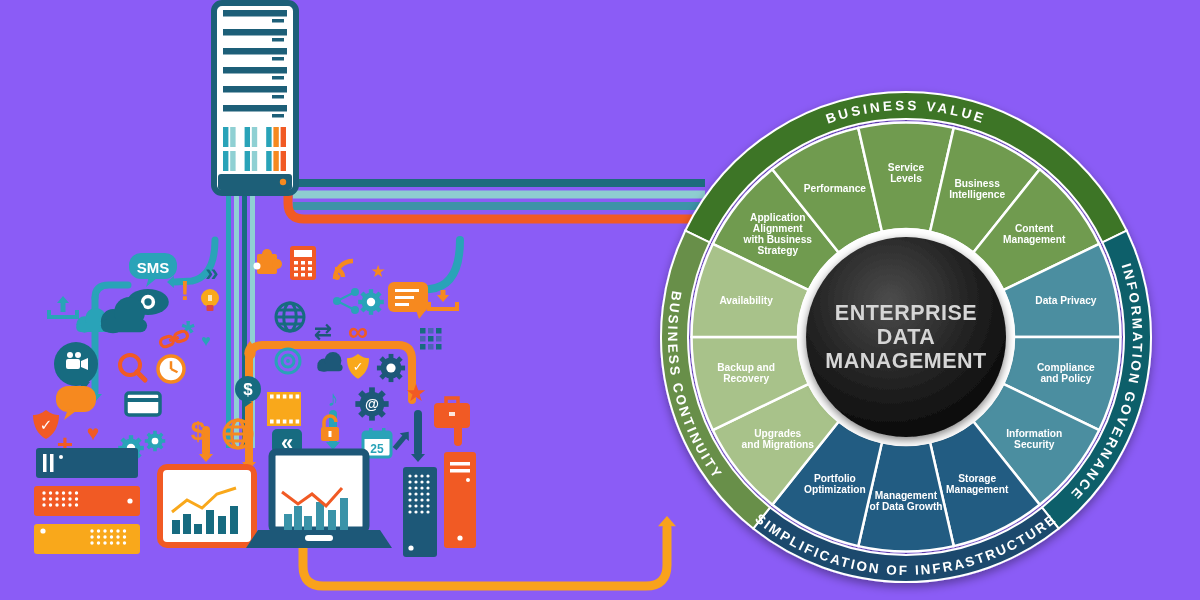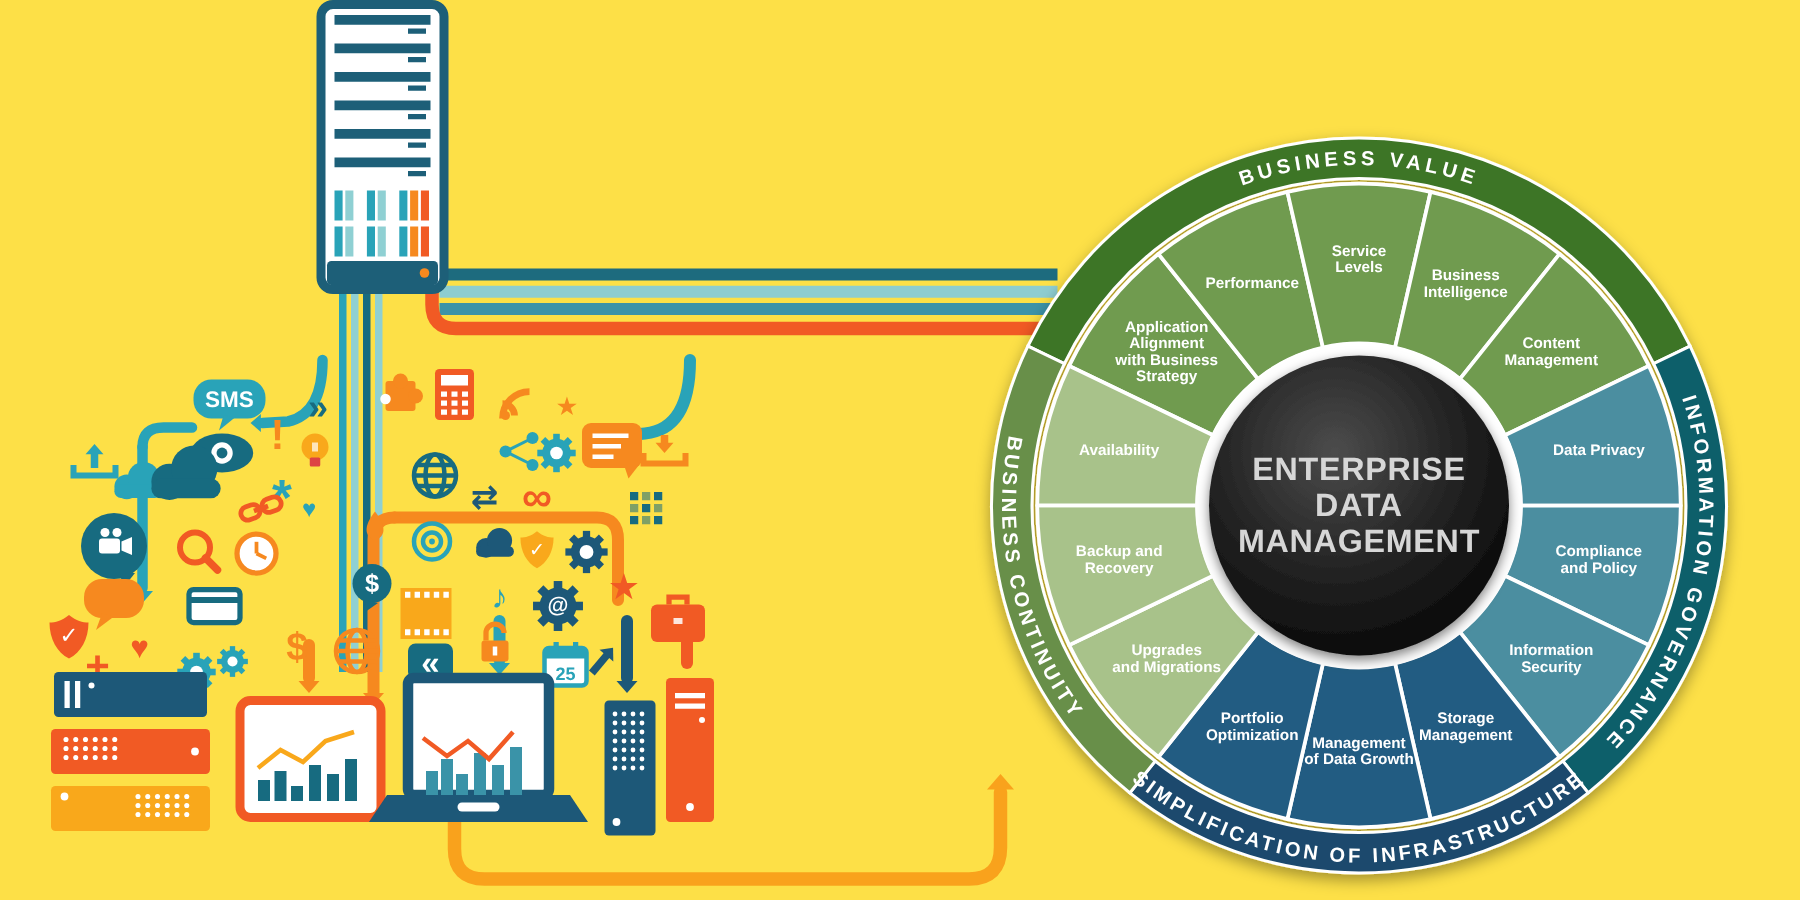--- a/index.html
+++ b/index.html
@@ -1,16 +1,16 @@
 <!DOCTYPE html>
 <html><head>
 <meta charset="utf-8">
 <style>
   html,body{margin:0;padding:0;background:#ffffff;}
-  .stage{position:relative;width:1200px;height:600px;background:#fde047;overflow:hidden;
+  .stage{position:relative;width:1200px;height:600px;background:#8b5cf6;overflow:hidden;
          font-family:"Liberation Sans",sans-serif;text-align:center;}
   svg text{font-family:"Liberation Sans","DejaVu Sans",sans-serif;}
 </style>
 </head>
 <body>
 
 <div class="stage">
   <svg id="scene" viewBox="0 0 1200 600" width="1200" height="600">
       <defs>
  <radialGradient id="cg" cx="42%" cy="32%" r="75%">

